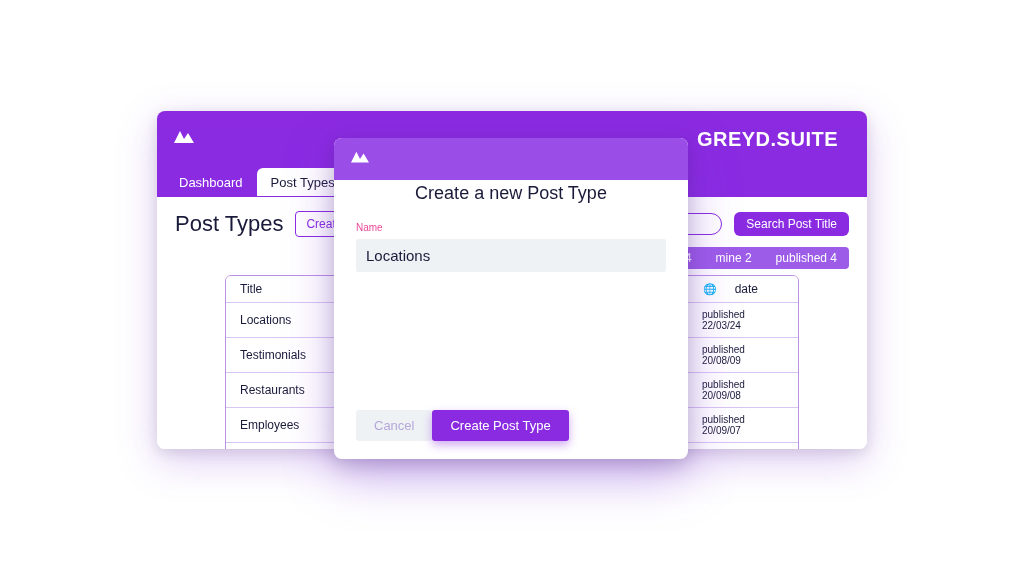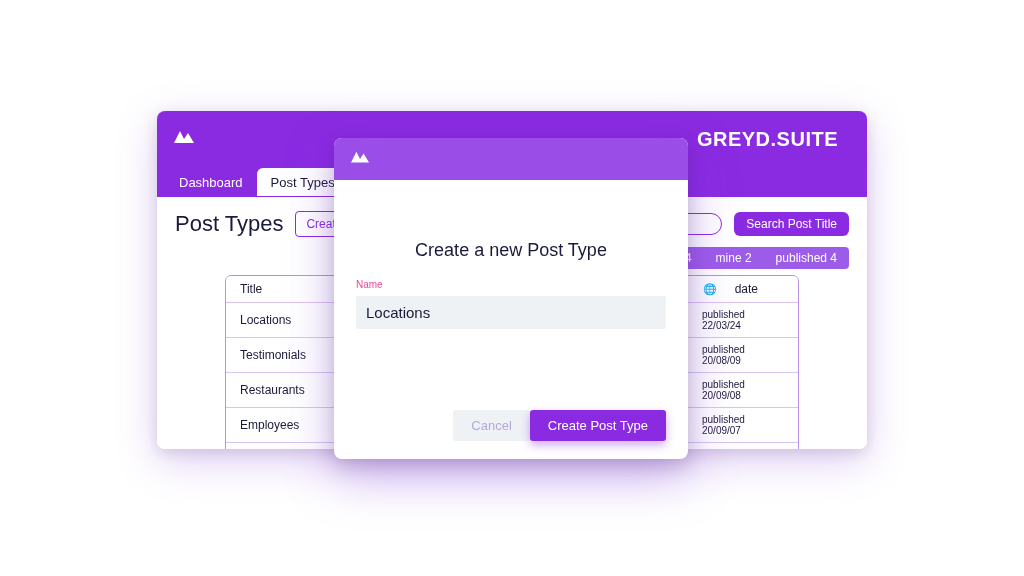--- a/index.html
+++ b/index.html
@@ -174,23 +174,22 @@
     flex-direction: column;
   }
   .modal-header {
     background: #9B4DE8;
     height: 42px;
     display: flex;
     align-items: center;
     padding: 0 14px;
   }
   .modal-body {
-    padding: 20px 22px 10px 22px;
+    padding: 3px 22px 10px 22px;
     flex: 1;
-    margin-top: 40px;
   }
   .modal-title {
     text-align: center;
     font-size: 18px;
     color: #1a1a3a;
     margin-bottom: 18px;
     font-weight: 400;
   }
   .field-label {
     font-size: 10px;
@@ -202,23 +201,22 @@
     width: 100%;
     background: #eef2f5;
     border: none;
     padding: 8px 10px;
     font-size: 15px;
     color: #1a1a3a;
     border-radius: 2px;
   }
   .modal-footer {
     display: flex;
-    justify-content: flex-end;
+    justify-content: flex-start;
     padding: 14px 22px 18px 22px;
-    margin-left: 36px;
   }
   .btn-cancel {
     background: #eef2f5;
     color: #b6a7d9;
     border: none;
     padding: 8px 18px;
     font-size: 13px;
     border-radius: 3px;
     cursor: pointer;
   }

